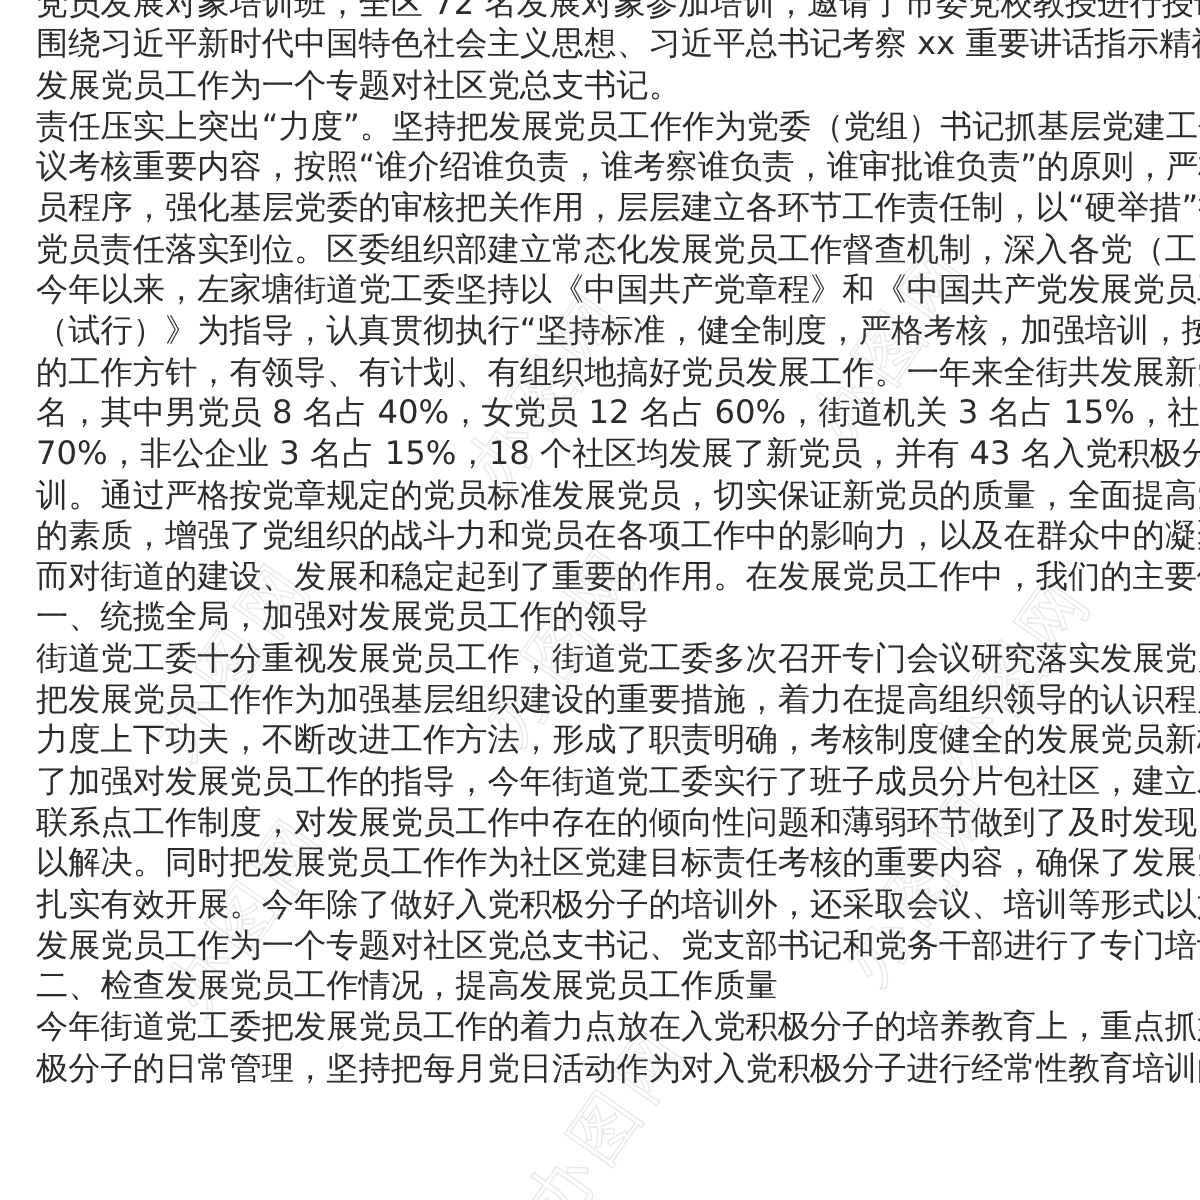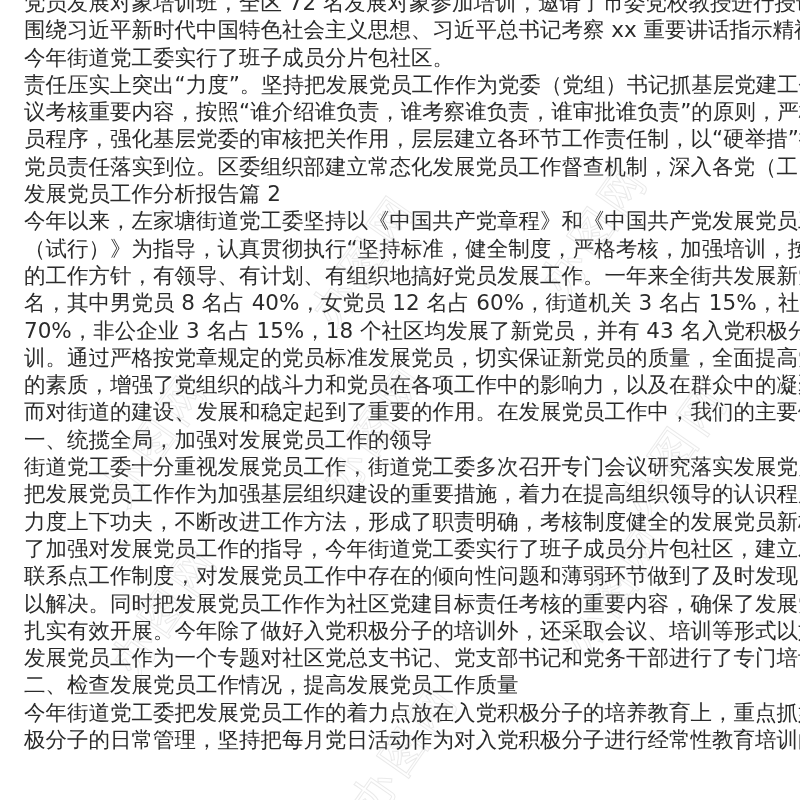--- a/index.html
+++ b/index.html
@@ -58,26 +58,25 @@
     }
   </style>
 </head>
 <body>
 
 <div class="page">
 
   <div class="content">
     <span class="line">党员发展对象培训班，全区 72 名发展对象参加培训，邀请了市委党校教授进行授课，主要</span>
     <span class="line">围绕习近平新时代中国特色社会主义思想、习近平总书记考察 xx 重要讲话指示精神、十九</span>
-    <span class="line last">今年街道党工委实行了班子成员分片包社区。</span>
+    <span class="line last">发展党员工作为一个专题对社区党总支书记。</span>
     <span class="line">责任压实上突出“力度”。坚持把发展党员工作作为党委（党组）书记抓基层党建工作述职评</span>
     <span class="line">议考核重要内容，按照“谁介绍谁负责，谁考察谁负责，谁审批谁负责”的原则，严格发展党</span>
     <span class="line">员程序，强化基层党委的审核把关作用，层层建立各环节工作责任制，以“硬举措”推动发展</span>
     <span class="line">党员责任落实到位。区委组织部建立常态化发展党员工作督查机制，深入各党（工）委督促</span>
-    <span class="line last">发展党员工作分析报告篇 2</span>
     <span class="line">今年以来，左家塘街道党工委坚持以《中国共产党章程》和《中国共产党发展党员工作细则</span>
     <span class="line">（试行）》为指导，认真贯彻执行“坚持标准，健全制度，严格考核，加强培训，按程序发展，”</span>
     <span class="line">的工作方针，有领导、有计划、有组织地搞好党员发展工作。一年来全街共发展新党员 20</span>
     <span class="line">名，其中男党员 8 名占 40%，女党员 12 名占 60%，街道机关 3 名占 15%，社区干部 14 名占</span>
     <span class="line">70%，非公企业 3 名占 15%，18 个社区均发展了新党员，并有 43 名入党积极分子参加了培</span>
     <span class="line">训。通过严格按党章规定的党员标准发展党员，切实保证新党员的质量，全面提高党员队伍</span>
     <span class="line">的素质，增强了党组织的战斗力和党员在各项工作中的影响力，以及在群众中的凝聚力。从</span>
     <span class="line">而对街道的建设、发展和稳定起到了重要的作用。在发展党员工作中，我们的主要做法是：</span>
     <span class="line last">一、统揽全局，加强对发展党员工作的领导</span>
     <span class="line">街道党工委十分重视发展党员工作，街道党工委多次召开专门会议研究落实发展党员工作，</span>

